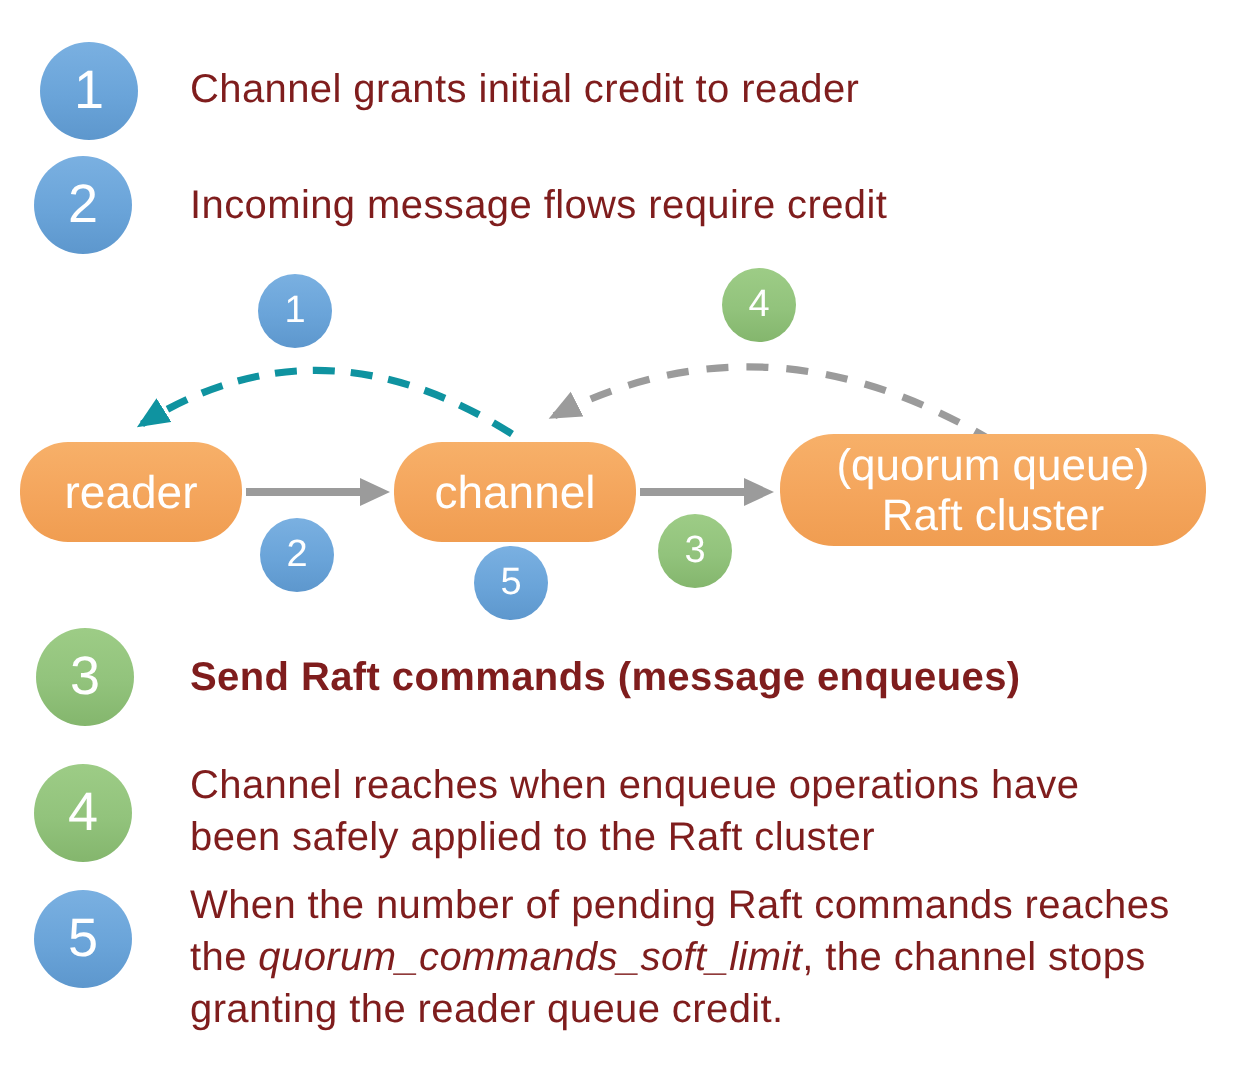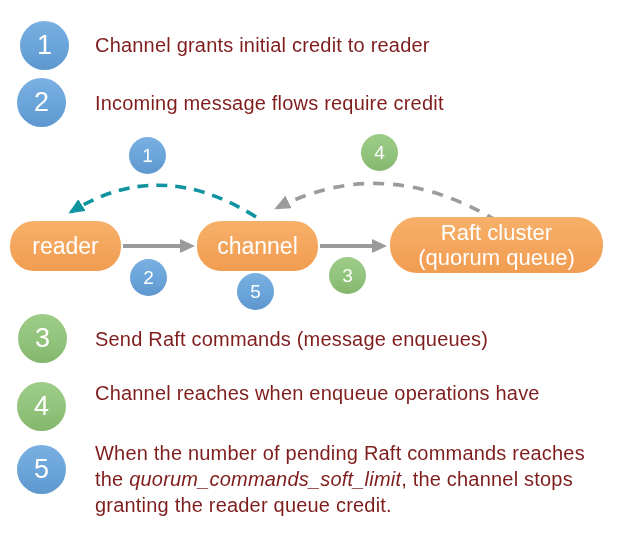--- a/index.html
+++ b/index.html
@@ -83,44 +83,45 @@
     <span>4</span>
   </div>
 
   <div class="node" style="left:197px; top:221px; width:121px; height:50px;">
     <span>channel</span>
   </div>
   <div class="node" style="left:10px; top:221px; width:111px; height:50px;">
     <span>reader</span>
   </div>
   <div class="node" style="left:390px; top:217px; width:213px; height:56px; font-size:22px; border-radius:27px;">
+    <span>(quorum queue)</span>
     <span>Raft cluster</span>
-    <span>(quorum queue)</span>
   </div>
 
   <div class="badge blue" style="left:130px; top:259px;">
     <span>2</span>
   </div>
   <div class="badge blue" style="left:237px; top:273px;">
     <span>5</span>
   </div>
   <div class="badge green" style="left:329px; top:257px;">
     <span>3</span>
   </div>
 
   <div class="big-circle green" style="left:18px; top:314px;">
     <span>3</span>
   </div>
-  <div class="step-text" style="top:326px;">Send Raft commands (message enqueues)</div>
+  <div class="step-text" style="top:326px;font-weight:bold;">Send Raft commands (message enqueues)</div>
 
   <div class="big-circle green" style="left:17px; top:382px;">
     <span>4</span>
   </div>
   <div class="step-text" style="top:380px;">
     <div>Channel reaches when enqueue operations have</div>
+    <div>been safely applied to the Raft cluster</div>
   </div>
 
   <div class="big-circle blue" style="left:17px; top:445px;">
     <span>5</span>
   </div>
   <div class="step-text" style="top:440px;">
     <div>When the number of pending Raft commands reaches</div>
     <div>
       <span>the </span><span class="it">quorum_commands_soft_limit</span><span>, the channel stops</span>
     </div>

